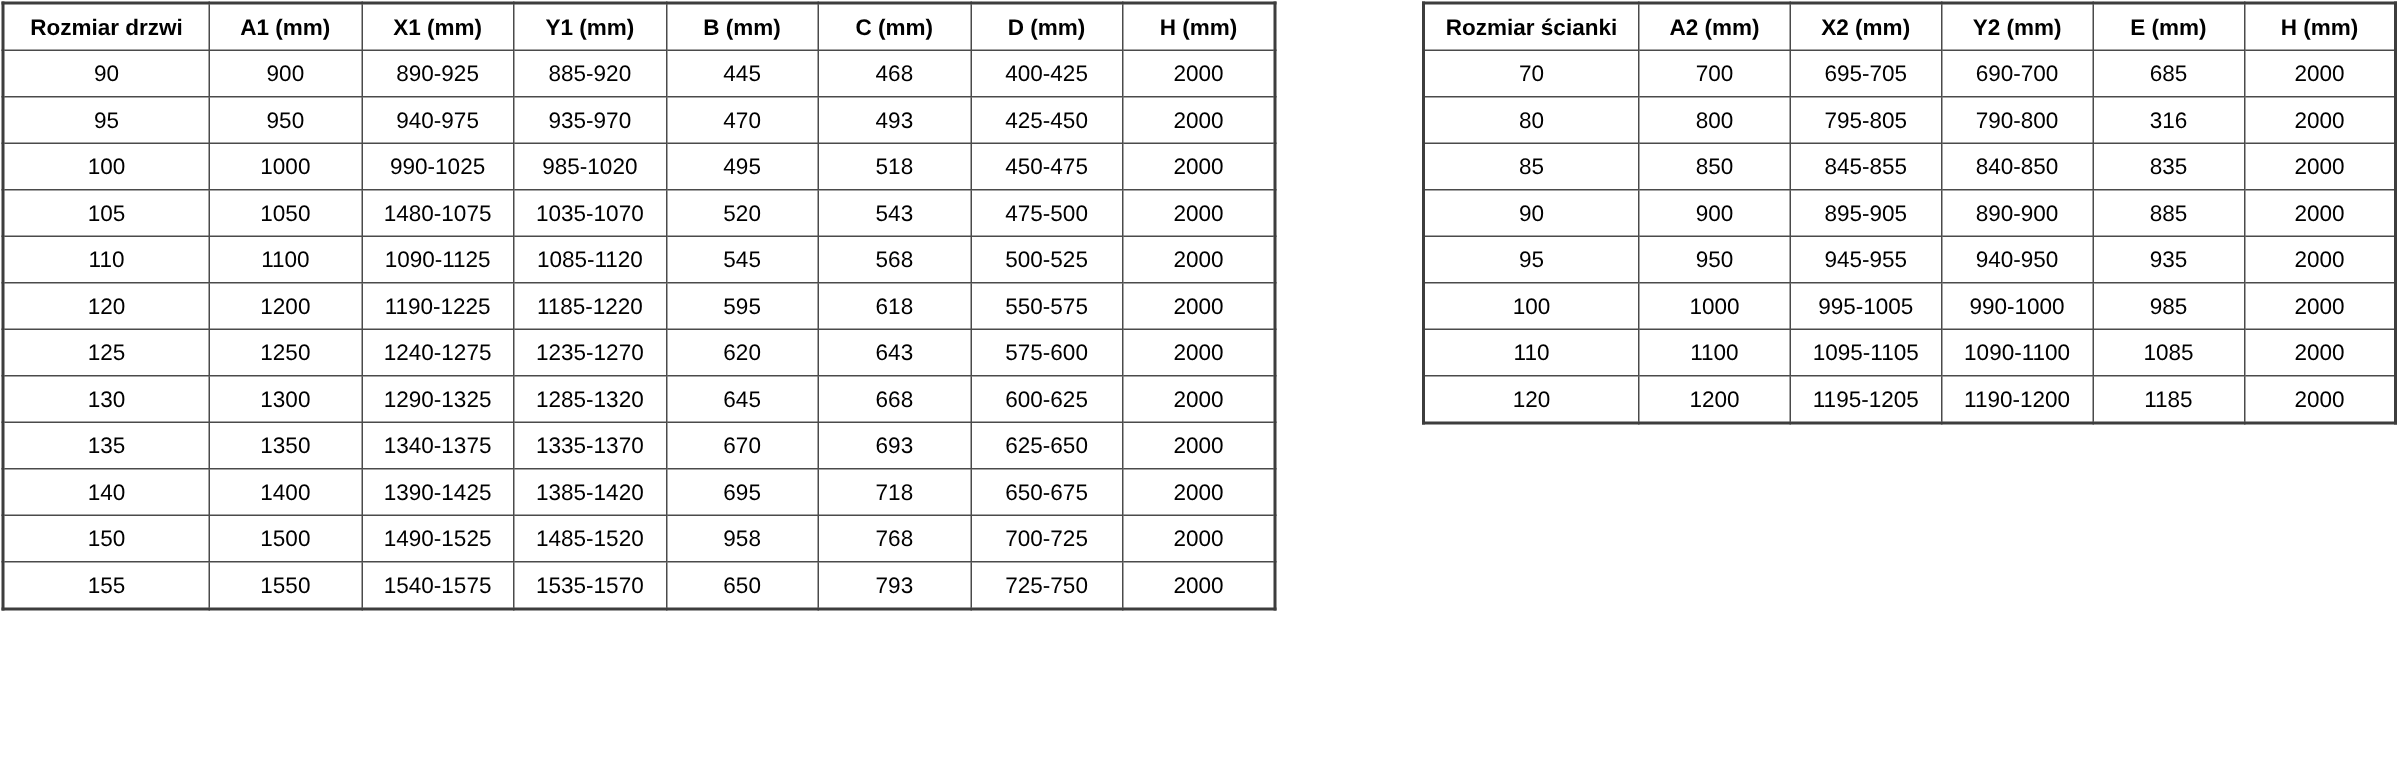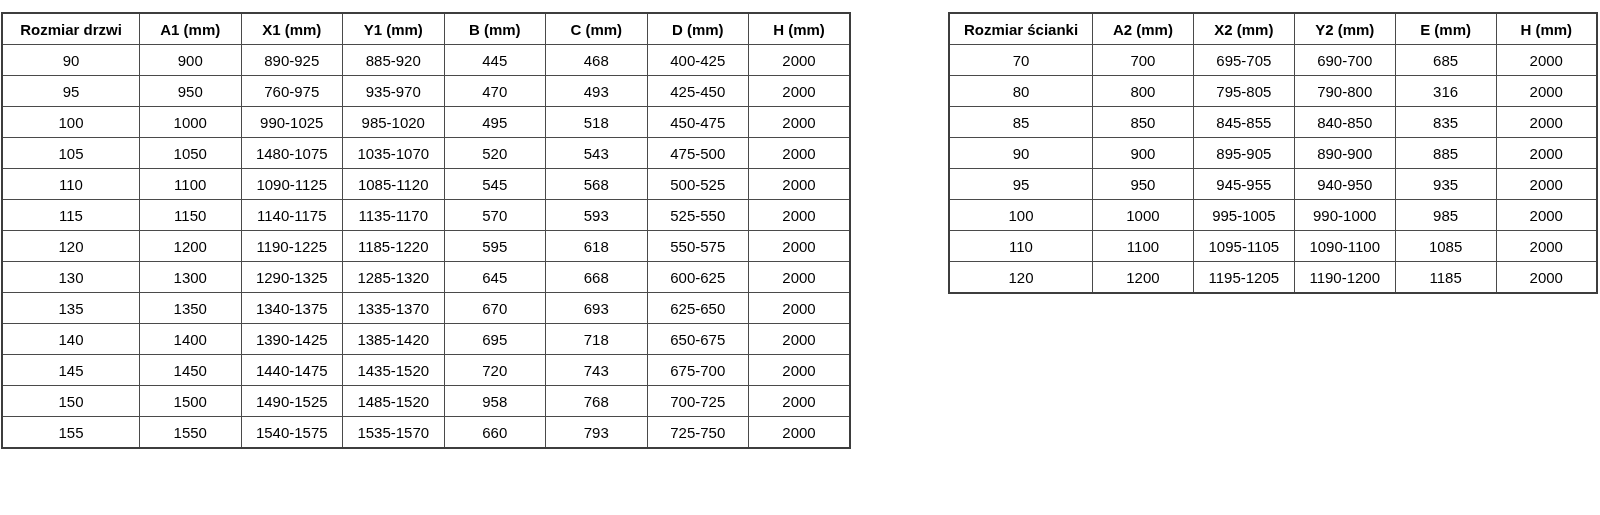--- a/index.html
+++ b/index.html
@@ -11,21 +11,21 @@
     position: relative;
     width: 1600px;
     height: 515px;
     background: #ffffff;
     font-family: "Liberation Sans", sans-serif;
     color: #000000;
     overflow: hidden;
   }
   table.dim-table {
     position: absolute;
-    top: 12px;
+    top: 1px;
     border-collapse: collapse;
     table-layout: fixed;
     background: #ffffff;
     font-size: 15px;
     color: #000000;
     border: 2px solid #3d3d3d;
   }
   table.dim-table th,
   table.dim-table td {
     border: 1px solid #4a4a4a;
@@ -82,21 +82,21 @@
           <td>890-925</td>
           <td>885-920</td>
           <td>445</td>
           <td>468</td>
           <td>400-425</td>
           <td>2000</td>
         </tr>
         <tr>
           <td>95</td>
           <td>950</td>
-          <td>760-975</td>
+          <td>940-975</td>
           <td>935-970</td>
           <td>470</td>
           <td>493</td>
           <td>425-450</td>
           <td>2000</td>
         </tr>
         <tr>
           <td>100</td>
           <td>1000</td>
           <td>990-1025</td>
@@ -120,40 +120,40 @@
           <td>110</td>
           <td>1100</td>
           <td>1090-1125</td>
           <td>1085-1120</td>
           <td>545</td>
           <td>568</td>
           <td>500-525</td>
           <td>2000</td>
         </tr>
         <tr>
-          <td>115</td>
-          <td>1150</td>
-          <td>1140-1175</td>
-          <td>1135-1170</td>
-          <td>570</td>
-          <td>593</td>
-          <td>525-550</td>
-          <td>2000</td>
-        </tr>
-        <tr>
           <td>120</td>
           <td>1200</td>
           <td>1190-1225</td>
           <td>1185-1220</td>
           <td>595</td>
           <td>618</td>
           <td>550-575</td>
           <td>2000</td>
         </tr>
         <tr>
+          <td>125</td>
+          <td>1250</td>
+          <td>1240-1275</td>
+          <td>1235-1270</td>
+          <td>620</td>
+          <td>643</td>
+          <td>575-600</td>
+          <td>2000</td>
+        </tr>
+        <tr>
           <td>130</td>
           <td>1300</td>
           <td>1290-1325</td>
           <td>1285-1320</td>
           <td>645</td>
           <td>668</td>
           <td>600-625</td>
           <td>2000</td>
         </tr>
         <tr>
@@ -170,45 +170,35 @@
           <td>140</td>
           <td>1400</td>
           <td>1390-1425</td>
           <td>1385-1420</td>
           <td>695</td>
           <td>718</td>
           <td>650-675</td>
           <td>2000</td>
         </tr>
         <tr>
-          <td>145</td>
-          <td>1450</td>
-          <td>1440-1475</td>
-          <td>1435-1520</td>
-          <td>720</td>
-          <td>743</td>
-          <td>675-700</td>
-          <td>2000</td>
-        </tr>
-        <tr>
           <td>150</td>
           <td>1500</td>
           <td>1490-1525</td>
           <td>1485-1520</td>
           <td>958</td>
           <td>768</td>
           <td>700-725</td>
           <td>2000</td>
         </tr>
         <tr>
           <td>155</td>
           <td>1550</td>
           <td>1540-1575</td>
           <td>1535-1570</td>
-          <td>660</td>
+          <td>650</td>
           <td>793</td>
           <td>725-750</td>
           <td>2000</td>
         </tr>
       </tbody>
     </table>
   <table id="wall-table" class="dim-table">
       <thead>
         <tr>
           <th>Rozmiar ścianki</th>

